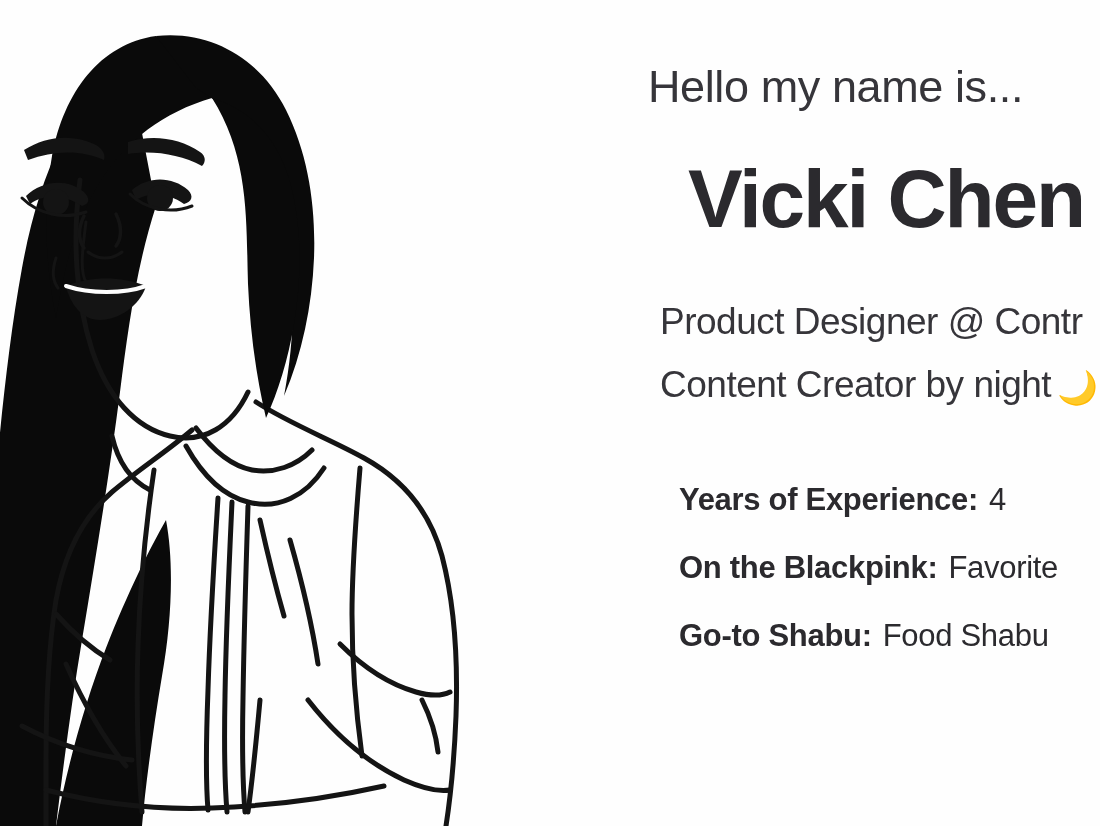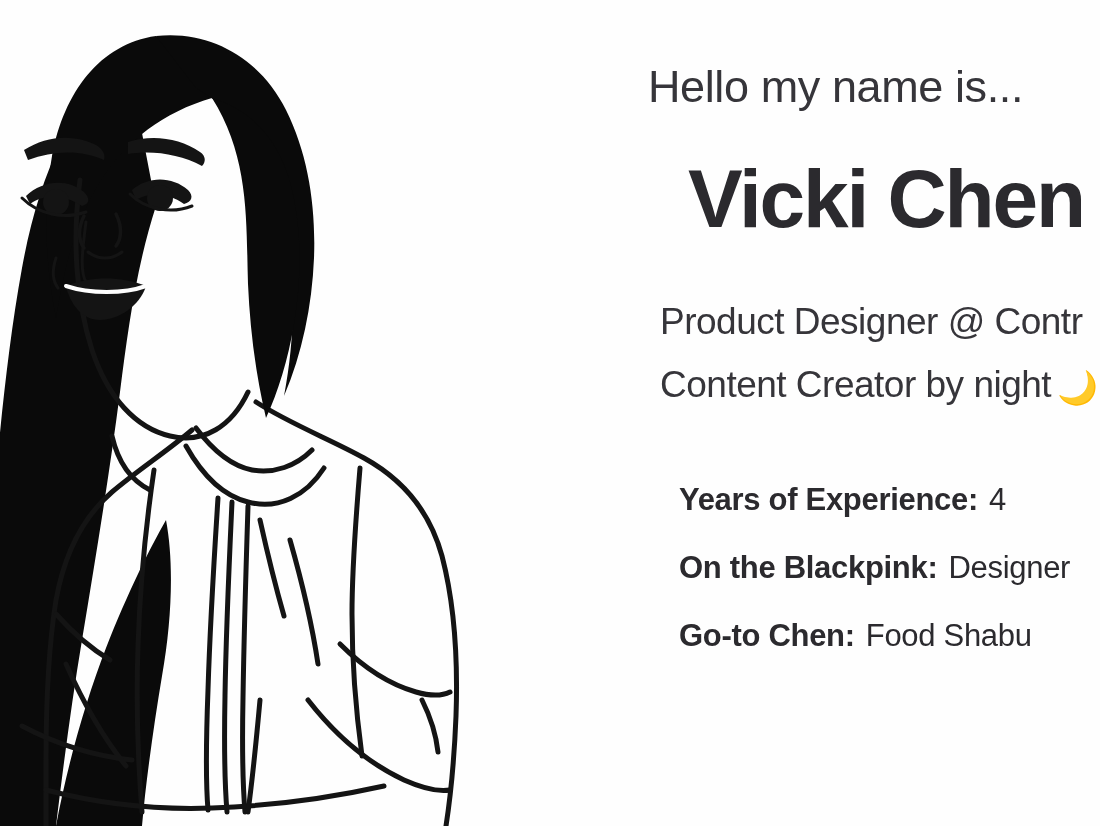--- a/index.html
+++ b/index.html
@@ -233,22 +233,22 @@
     </div>
 
     <div class="facts">
 
       <div class="fact-row">
         <span class="fact-label">Years of Experience:</span><span class="fact-value">4</span>
       </div>
 
 
       <div class="fact-row">
-        <span class="fact-label">On the Blackpink:</span><span class="fact-value">Designer</span>
+        <span class="fact-label">On the Blackpink:</span><span class="fact-value">Favorite</span>
       </div>
 
       <div class="fact-row">
-        <span class="fact-label">Go-to Chen:</span><span class="fact-value">Food Shabu</span>
+        <span class="fact-label">Go-to Shabu:</span><span class="fact-value">Food Shabu</span>
       </div>
 
     </div>
   </div>
 </div>
 
 </body></html>

